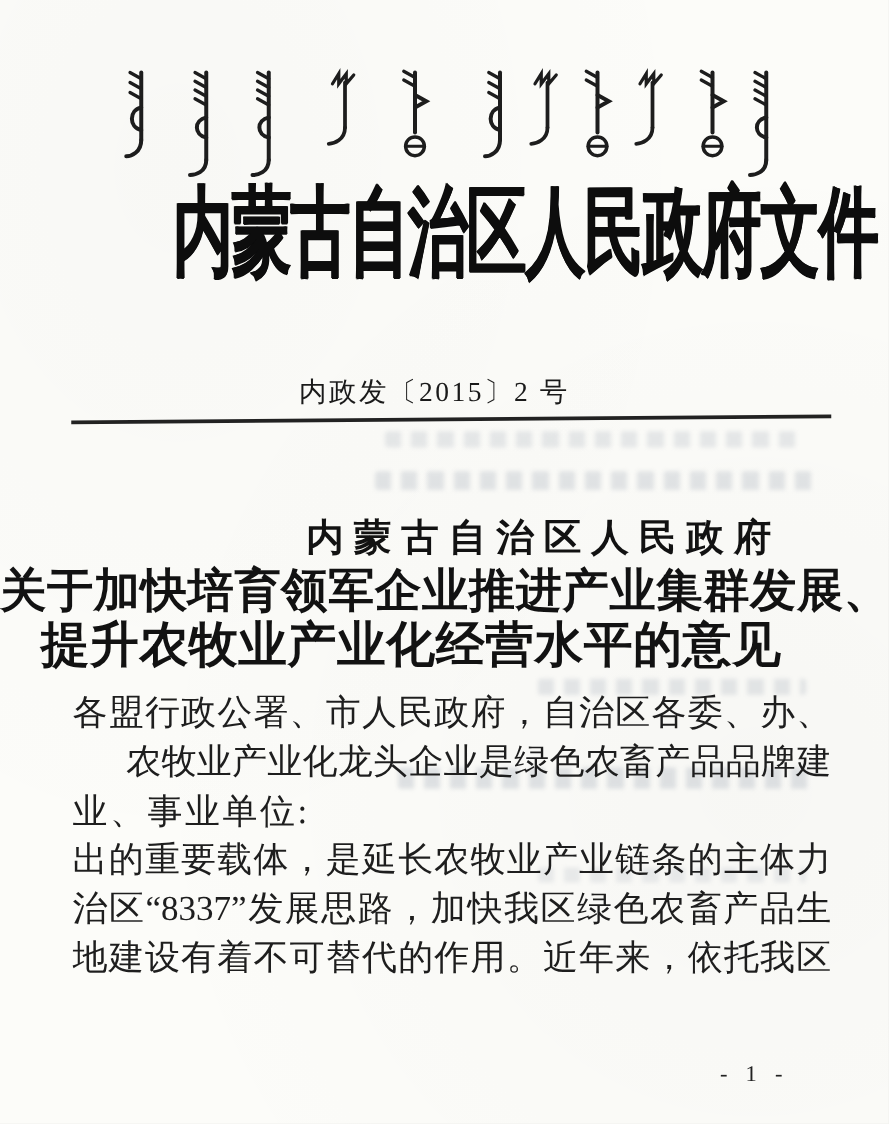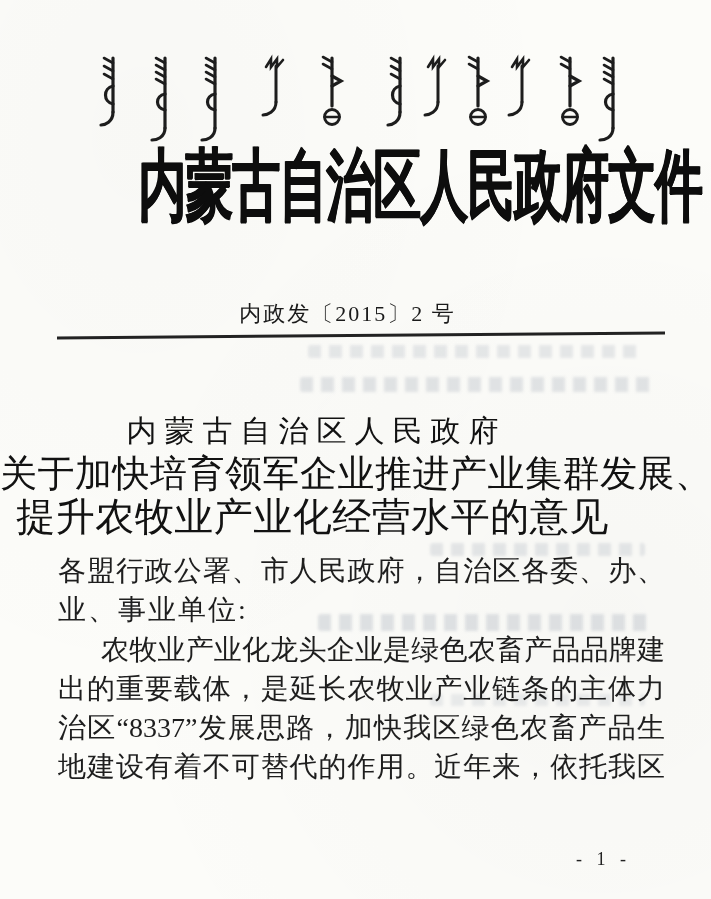--- a/index.html
+++ b/index.html
@@ -38,22 +38,22 @@
     transform:translateX(-8px);
   }
 
   
   .divider{
     position:absolute;top:334px;left:57px;width:608px;height:3.2px;
     background:#222;transform:rotate(-0.45deg);transform-origin:50% 50%;
   }
 
   
-  .doc-title{position:absolute;top:409px;left:0;width:625px;text-align:center;
-    font-weight:normal;color:#121212;}
+  .doc-title{position:absolute;top:409px;left:0;width:625px;text-align:right;
+    font-weight:bold;color:#121212;}
   .doc-title .tl{line-height:43px;white-space:nowrap;}
   .t1{font-size:30px;letter-spacing:8px;text-indent:8px;}
   .t2{font-size:37px;letter-spacing:0.5px;}
   .t3{font-size:39px;letter-spacing:0.5px;}
 
   
   .body-block{position:absolute;top:551px;left:58px;width:607px;
     font-size:28px;color:#1e1e1e;}
   .bline{height:39.3px;line-height:39.3px;overflow:hidden;}
   .jfull{text-align:justify;text-align-last:justify;text-justify:inter-character;}
@@ -182,22 +182,22 @@
   <div class="smudge s5"></div>
 
   <div class="doc-title">
     <div class="tl t1">内蒙古自治区人民政府</div>
     <div class="tl t2">关于加快培育领军企业推进产业集群发展、</div>
     <div class="tl t3">提升农牧业产业化经营水平的意见</div>
   </div>
 
   <div class="body-block">
     <div class="bline jfull">各盟行政公署、市人民政府，自治区各委、办、厅、局，各大企</div>
+    <div class="bline jfull indent">农牧业产业化龙头企业是绿色农畜产品品牌建设和产品输</div>
     <div class="bline short">业、事业单位:</div>
-    <div class="bline jfull indent">农牧业产业化龙头企业是绿色农畜产品品牌建设和产品输</div>
     <div class="bline jfull">出的重要载体，是延长农牧业产业链条的主体力量，对于落实自</div>
     <div class="bline jfull">治区“8337”发展思路，加快我区绿色农畜产品生产加工输出基</div>
     <div class="bline jfull">地建设有着不可替代的作用。近年来，依托我区丰富的农牧业资</div>
   </div>
 
   <div class="pagenum">- 1 -</div>
 
 </div>
 
 </body></html>

